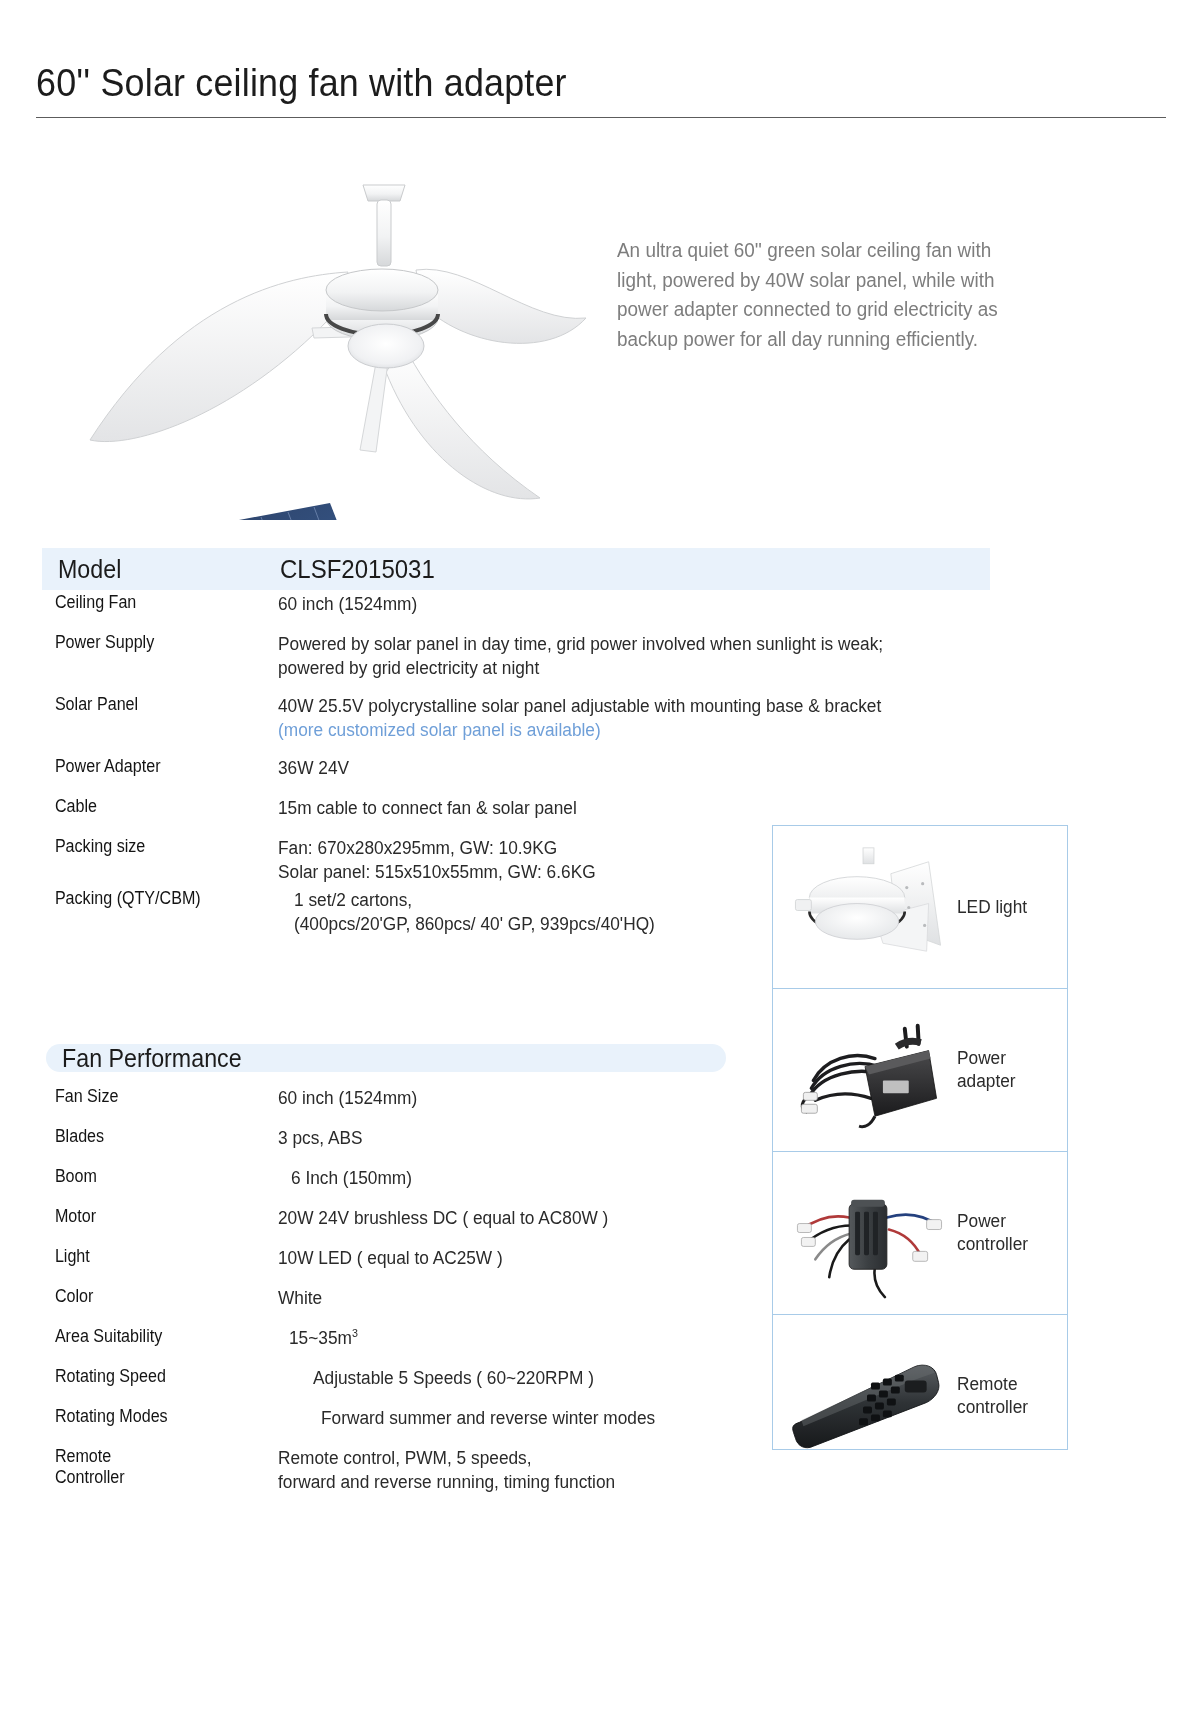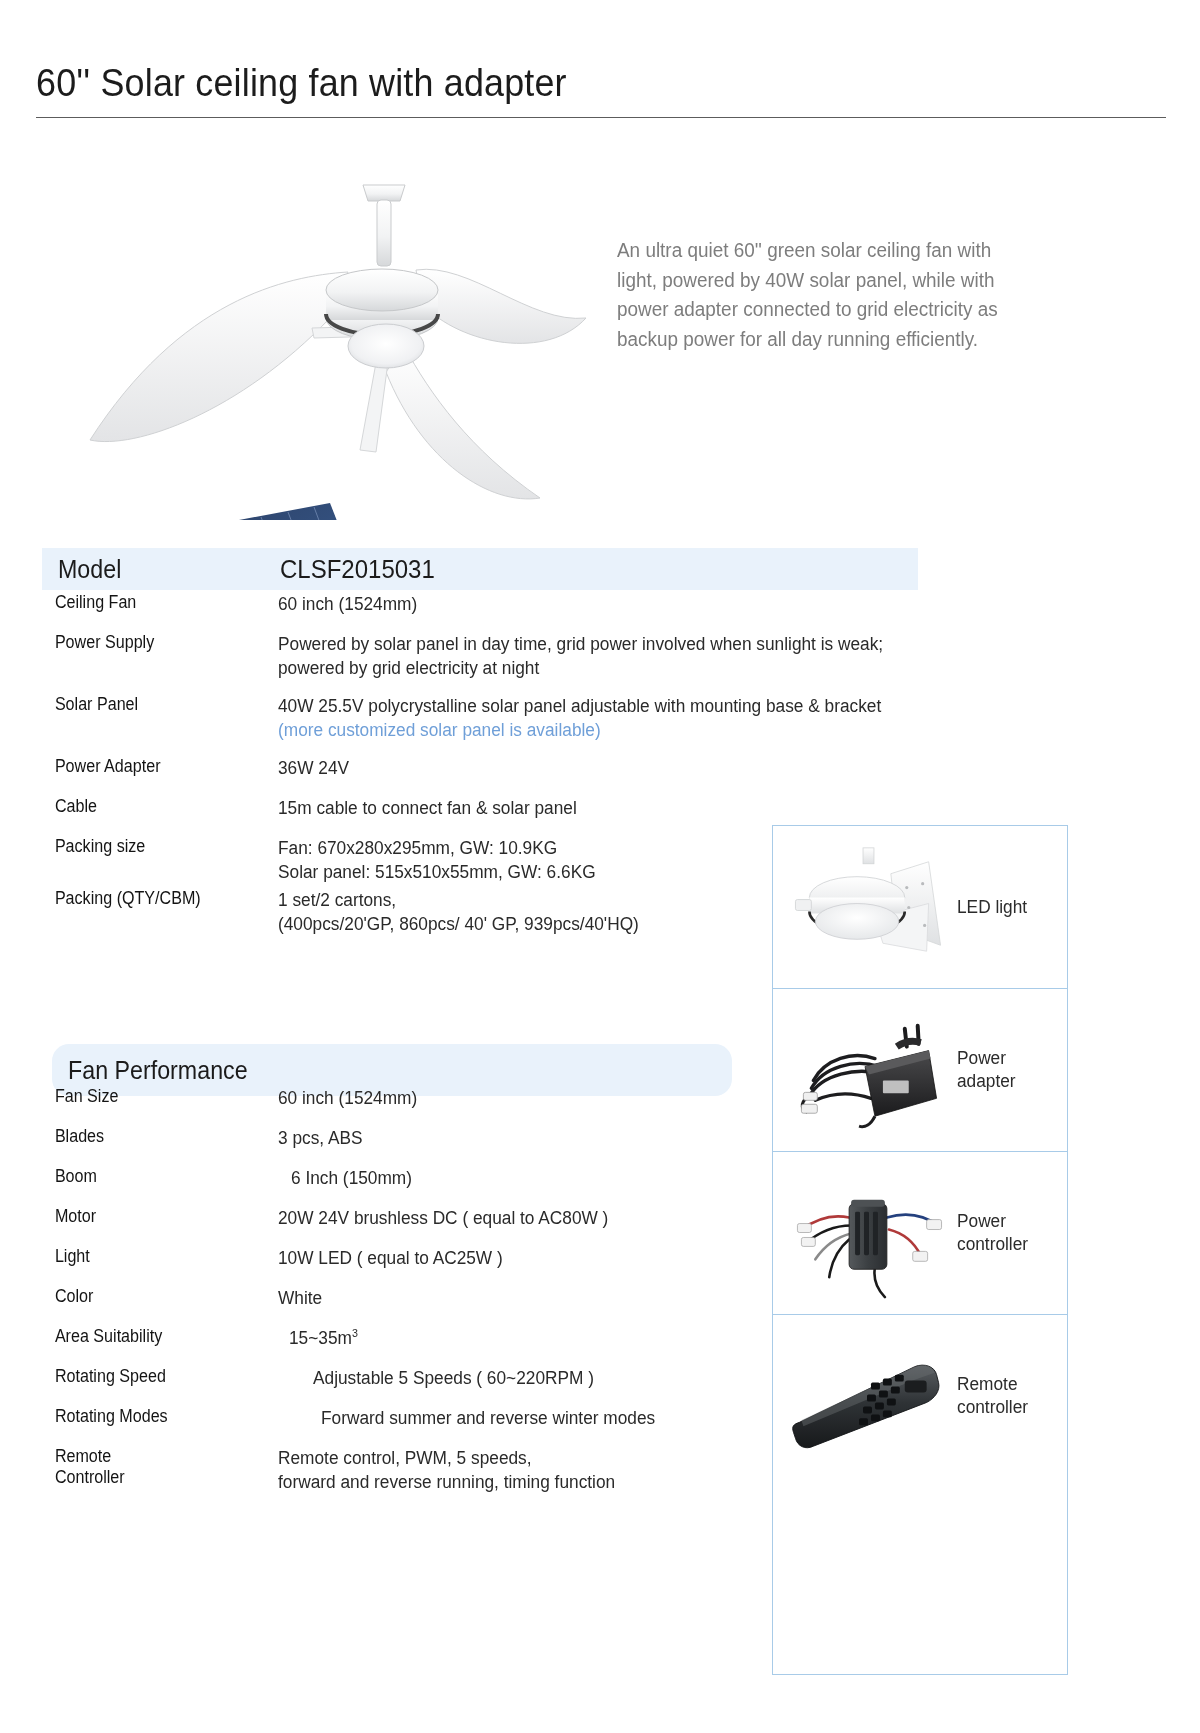--- a/index.html
+++ b/index.html
@@ -40,26 +40,26 @@
     background: #e9f2fb;
     font-size: 25px; font-weight: 400; color: #1b1b1b;
     display: flex; align-items: center;
     padding-left: 16px;
     transform-origin: left center;
   }
   .sec-head .sh-label { transform: scaleX(0.93); transform-origin: left center; }
   .sec-head .sh-value { transform: scaleX(0.96); transform-origin: left center; margin-left: 0; }
 
   #model-head {
-    position: absolute; left: 42px; top: 548px; width: 876px; height: 42px;
+    position: absolute; left: 42px; top: 548px; width: 948px; height: 42px;
   }
   #model-head .sh-value { position: absolute; left: 238px; }
 
   #perf-head {
-    position: absolute; left: 52px; top: 1044px; width: 680px; height: 52px; border-radius: 17px;
+    position: absolute; left: 46px; top: 1044px; width: 680px; height: 28px; border-radius: 17px;
   }
 
   .rows { position: absolute; }
   .row { display: flex; align-items: flex-start; }
   .row .lbl {
     width: 236px; flex: 0 0 236px;
     font-size: 17.5px; color: #141414; line-height: 21px;
     transform: scaleX(0.92); transform-origin: left center;
     padding-left: 14px;
   }
@@ -71,21 +71,21 @@
   .val .sub { color: #6f9fd8; display: block; }
   .val .ln { display: block; }
   sup { font-size: 0.62em; vertical-align: super; line-height: 0; }
 
   #spec-rows { left: 42px; top: 592px; width: 1030px; }
   #perf-rows { left: 42px; top: 1086px; width: 690px; }
 
   
   .panel {
     position: absolute; left: 772px; top: 825px;
-    width: 296px; height: 850px;
+    width: 296px; height: 625px;
     border: 1px solid #a8cbe8;
     background: #fff;
   }
   .pcell {
     display: flex; align-items: center;
     border-bottom: 1px solid #a8cbe8;
     height: 163px; padding: 0 6px;
   }
   .pcell:last-child { border-bottom: none; height: 162px; }
   .pcell .pic { width: 178px; height: 100%; position: relative; }
@@ -209,21 +209,21 @@
           <span class="ln">15m cable to connect fan &amp; solar panel</span>
         </div>
       </div>
       <div class="row" style="min-height: 52px;">
         <div class="lbl">Packing size</div>
         <div class="val">
           <span class="ln">Fan: 670x280x295mm, GW: 10.9KG</span>
           <span class="ln">Solar panel: 515x510x55mm, GW: 6.6KG</span>
         </div>
       </div>
-      <div class="row" style="min-height: 62px;">
+      <div class="row" style="min-height: 62px; gap: 16px;">
         <div class="lbl">Packing (QTY/CBM)</div>
         <div class="val">
           <span class="ln">1 set/2 cartons,</span>
           <span class="ln">(400pcs/20'GP, 860pcs/ 40' GP, 939pcs/40'HQ)</span>
         </div>
       </div>
     </div>
 
   <div class="sec-head" id="perf-head">
     <span class="sh-label">Fan Performance</span>

